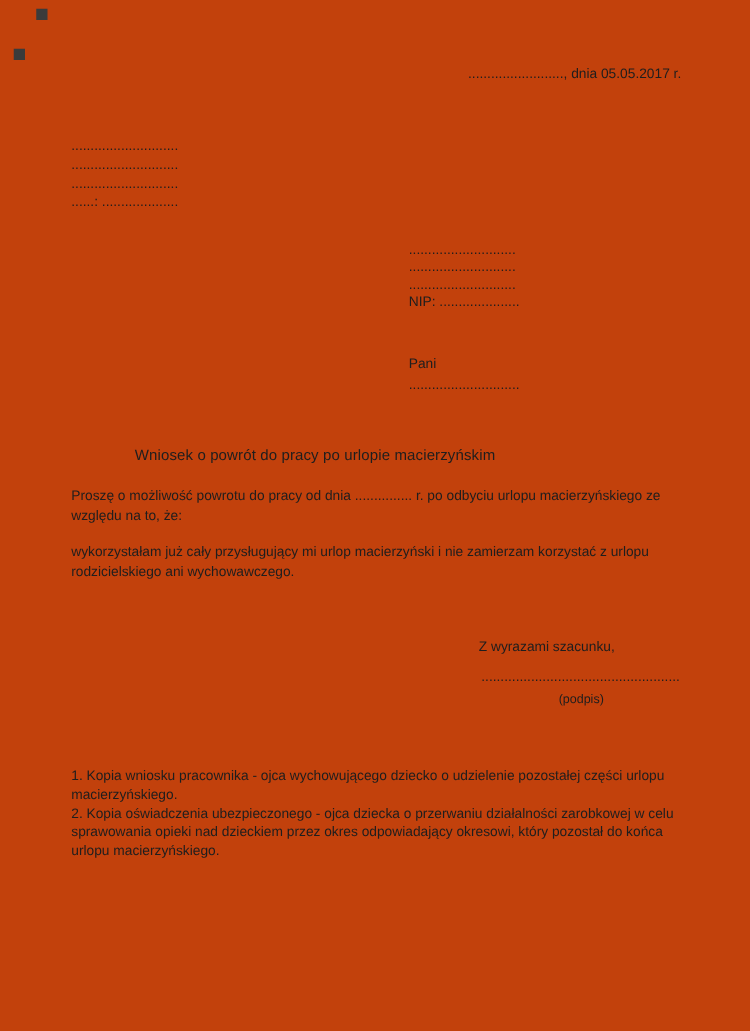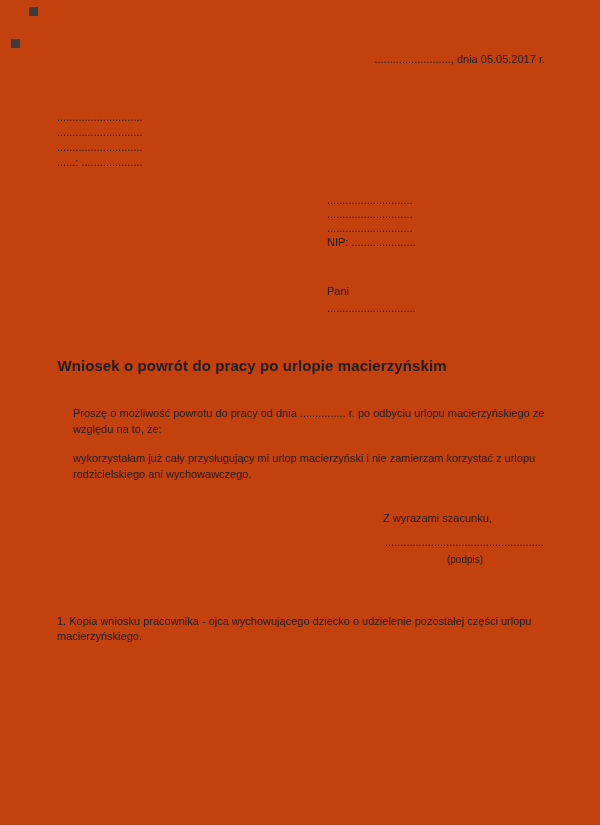--- a/index.html
+++ b/index.html
@@ -55,29 +55,29 @@
   }
   .addressee .name-line { margin-top: 2px; }
 
   .title {
     position: absolute;
     left: 0;
     top: 357px;
     width: 504px;
     margin: 0;
     text-align: center;
-    font-size: 15px;
-    font-weight: bold;
+    font-size: 12px;
+    font-weight: normal;
     letter-spacing: 0.1px;
   }
   .para {
     position: absolute;
     left: 57px;
     width: 492px;
-    margin: 16px;
+    margin: 0;
     line-height: 16px;
     text-align: left;
   }
   .para.intro { top: 389px; }
   .para.statement { top: 434px; }
 
   .valediction {
     position: absolute;
     left: 383px;
     top: 512px;
@@ -143,15 +143,16 @@
 
   <p class="para statement">wykorzystałam już cały przysługujący mi urlop macierzyński i nie zamierzam korzystać z urlopu rodzicielskiego ani wychowawczego.</p>
 
   <div class="valediction">Z wyrazami szacunku,</div>
 
   <div class="sig-dots">....................................................</div>
   <div class="sig-caption">(podpis)</div>
 
   <div class="attachments">
     <p class="att-item">1. Kopia wniosku pracownika - ojca wychowującego dziecko o udzielenie pozostałej części urlopu macierzyńskiego.</p>
+    <p class="att-item">2. Kopia oświadczenia ubezpieczonego - ojca dziecka o przerwaniu działalności zarobkowej w celu sprawowania opieki nad dzieckiem przez okres odpowiadający okresowi, który pozostał do końca urlopu macierzyńskiego.</p>
   </div>
 
 </div>
 
 </body></html>

